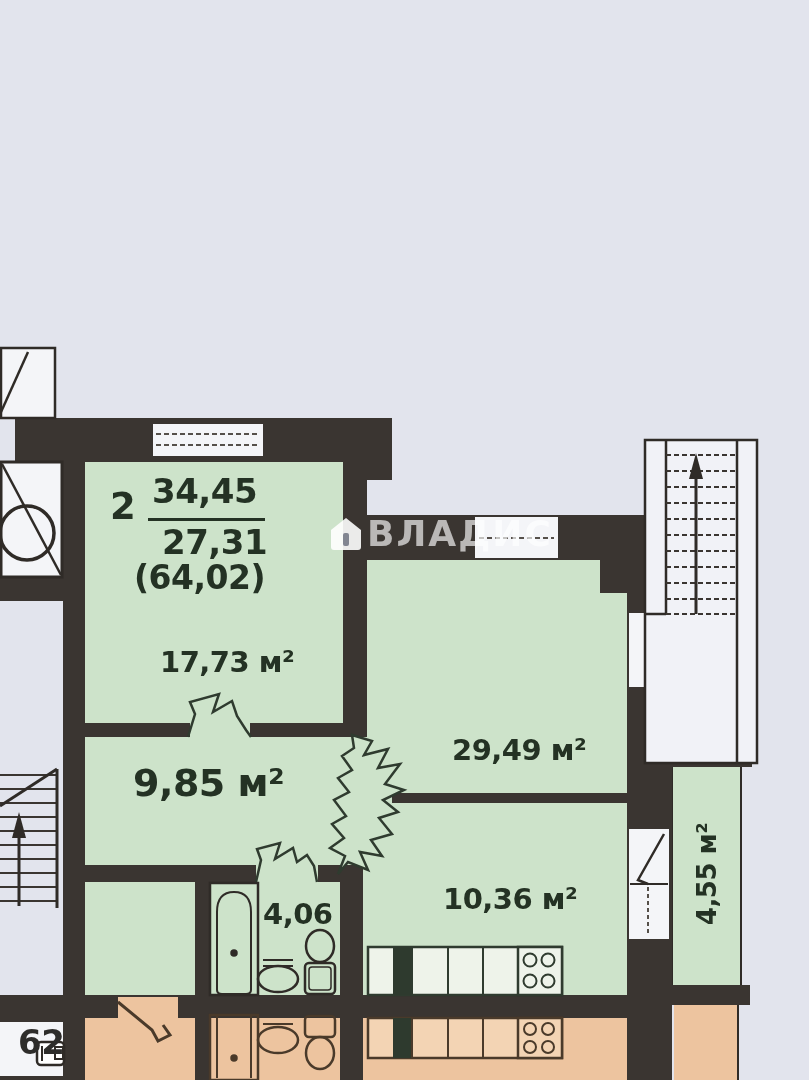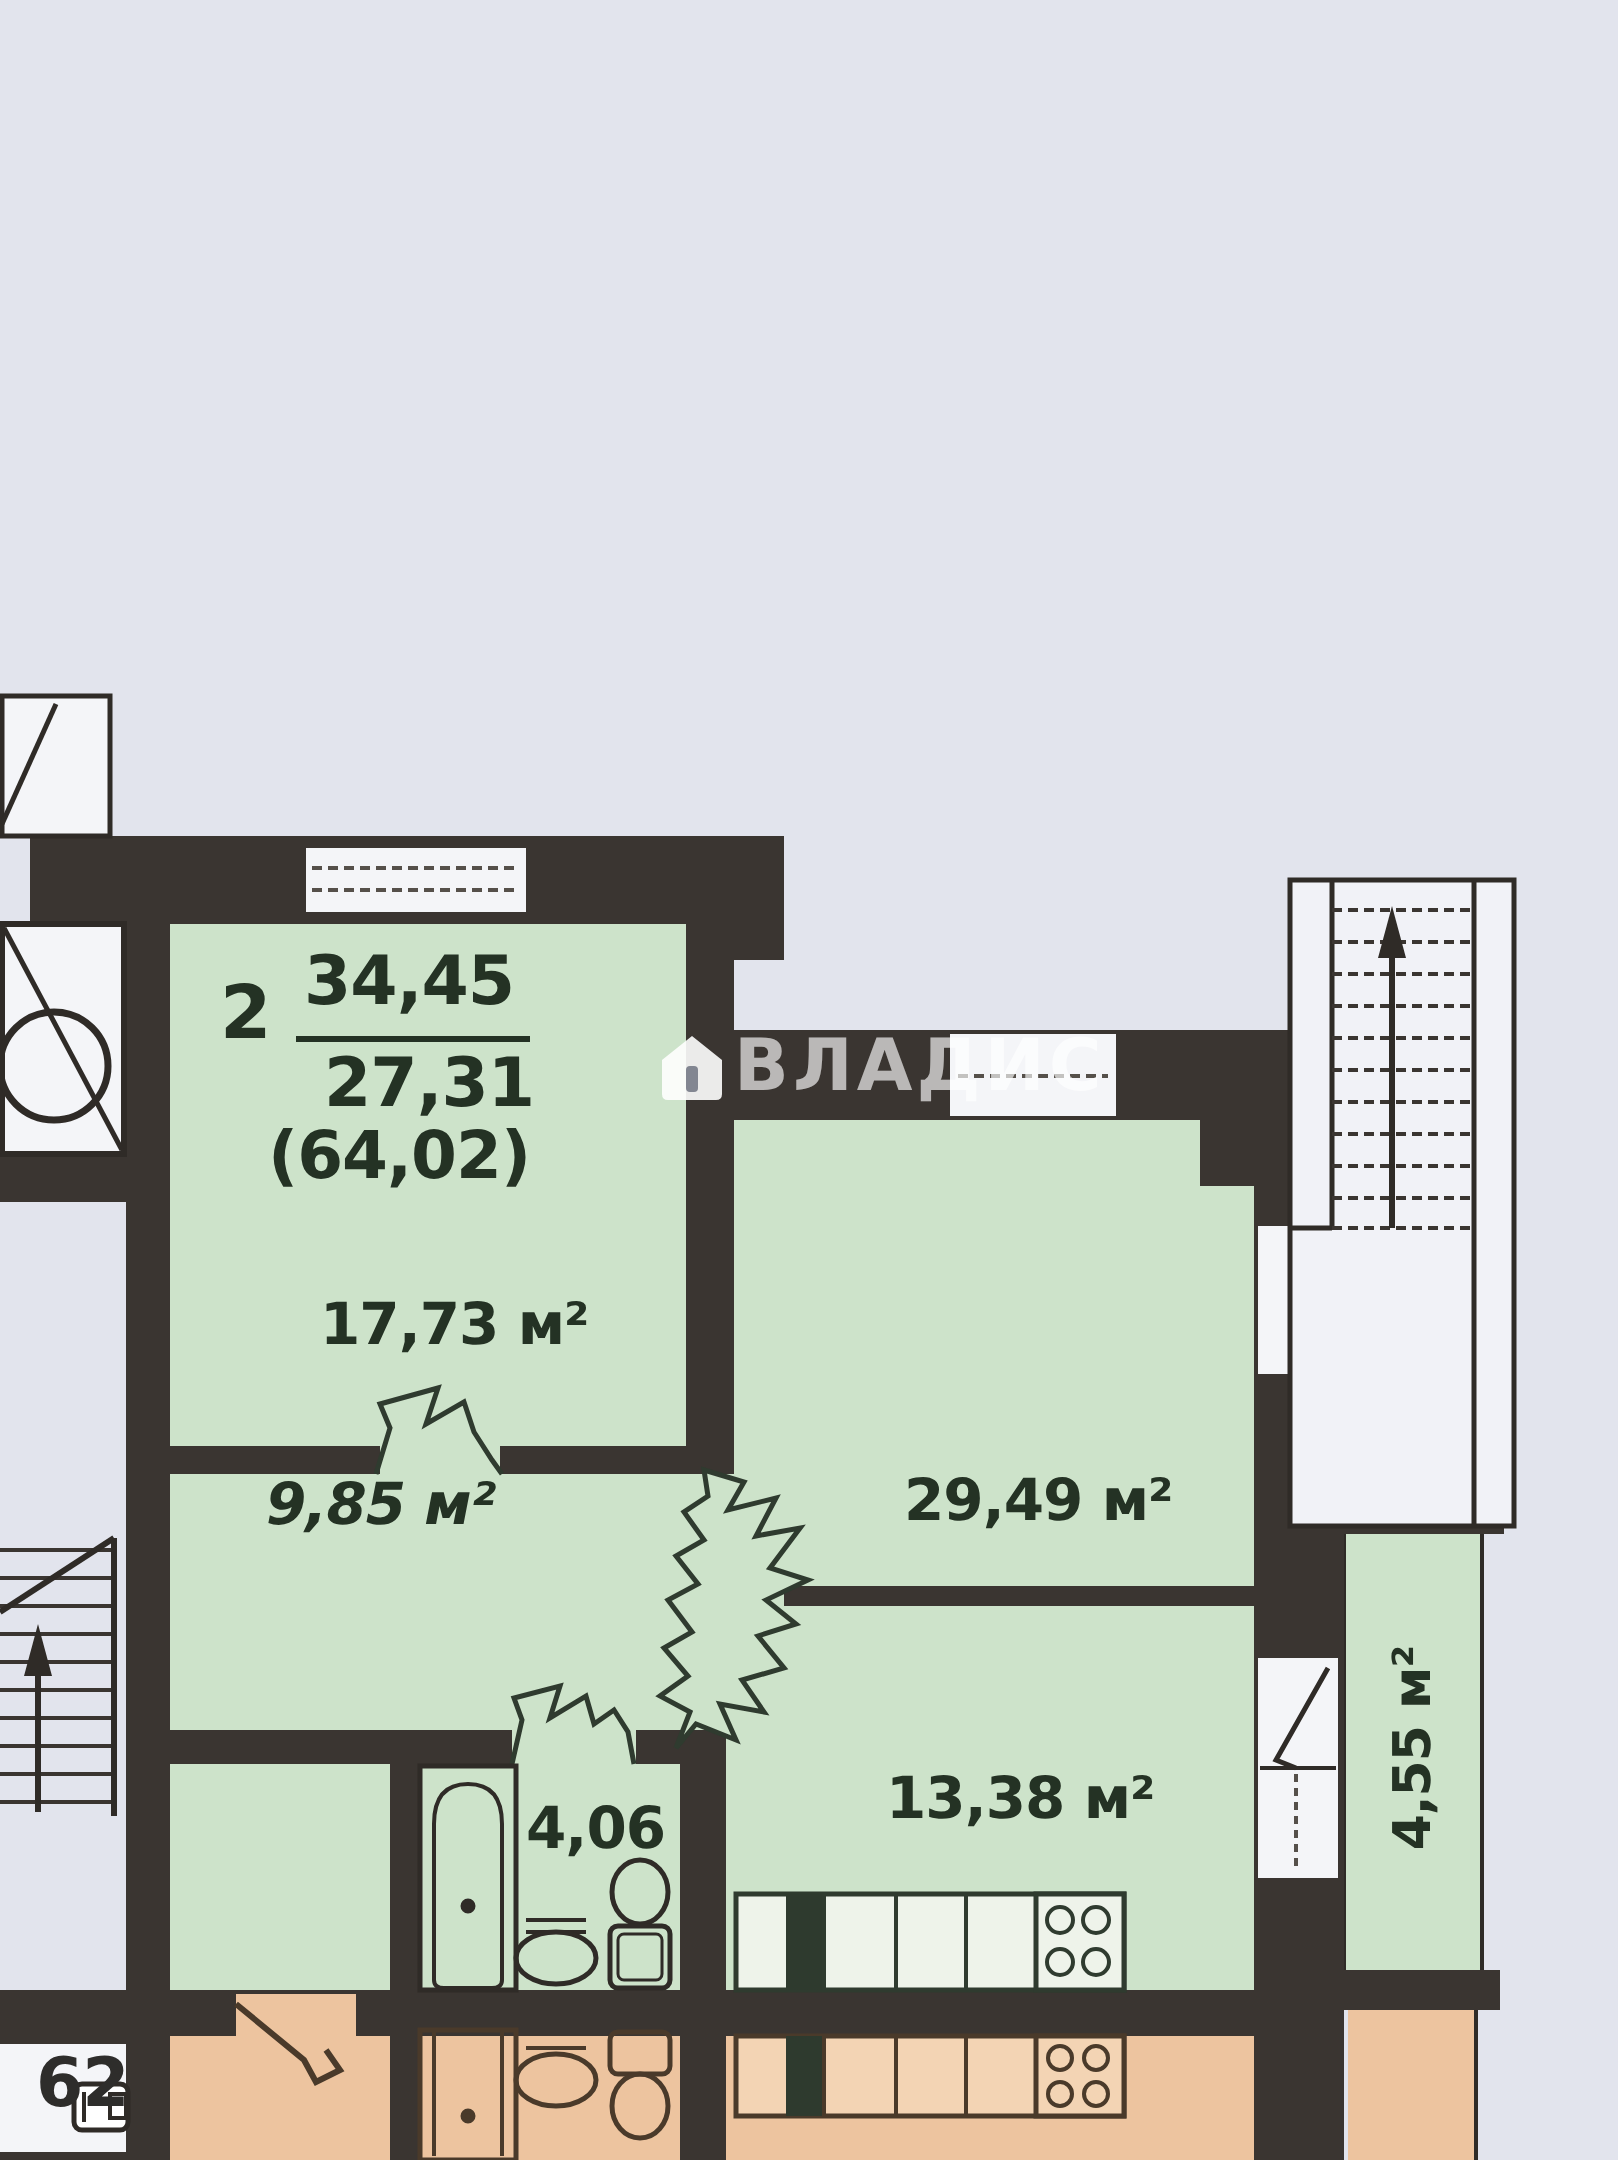--- a/index.html
+++ b/index.html
@@ -13,21 +13,21 @@
     line-height:1; z-index:5; letter-spacing:-0.5px;
   }
   .l-rooms-count   { left:110px; top:488px; font-size:37px; }
   .l-living-area   { left:152px; top:474px; font-size:34px; }
   .l-frac          { position:absolute; left:148px; top:518px; width:117px; height:3px;
                      background:#243224; z-index:5; }
   .l-total-area    { left:162px; top:525px; font-size:34px; }
   .l-full-area     { left:134px; top:561px; font-size:33px; }
   .l-living        { left:160px; top:648px; font-size:29px; }
   .l-bedroom       { left:452px; top:736px; font-size:29px; }
-  .l-hallway       { left:133px; top:738px; font-size:29px;font-style:italic; }
+  .l-hallway       { left:133px; top:764px; font-size:38px; }
   .l-kitchen       { left:443px; top:885px; font-size:29px; }
   .l-bathroom      { left:263px; top:900px; font-size:29px; }
   .l-balcony       { left:707px; top:874px; font-size:26px;
                      transform:translate(-50%,-50%) rotate(-90deg); }
   .l-neighbor      { left:2px;  top:1025px; font-size:34px; color:#2e2d2b; z-index:6;margin-left:16px; }
   .watermark {
     position:absolute; left:330px; top:516px; z-index:9; display:flex;
     align-items:center; gap:5px; color:rgba(255,255,255,0.65);
     font-size:36px; font-weight:700; letter-spacing:2px; line-height:1;
   }
@@ -245,21 +245,21 @@
 
 <div class="lbl l-rooms-count">2</div>
 <div class="lbl l-living-area">34,45</div>
 <div class="l-frac"></div>
 <div class="lbl l-total-area">27,31</div>
 <div class="lbl l-full-area">(64,02)</div>
 
 <div class="lbl l-living">17,73 м²</div>
 <div class="lbl l-bedroom">29,49 м²</div>
 <div class="lbl l-hallway">9,85 м²</div>
-<div class="lbl l-kitchen">13,38 м²</div>
+<div class="lbl l-kitchen">10,36 м²</div>
 <div class="lbl l-bathroom">4,06</div>
 <div class="lbl l-balcony">4,55 м²</div>
 
 <div class="lbl l-neighbor">62</div>
 
 <div class="watermark">
   <svg width="32" height="34" viewBox="0 0 32 34">
     <path d="M16 1 L31 13 L31 30 Q31 33 28 33 L4 33 Q1 33 1 30 L1 13 Z" fill="#ffffff"></path>
     <rect x="13" y="16" width="6" height="13" rx="2" fill="#8a8f9c"></rect>
   </svg>

